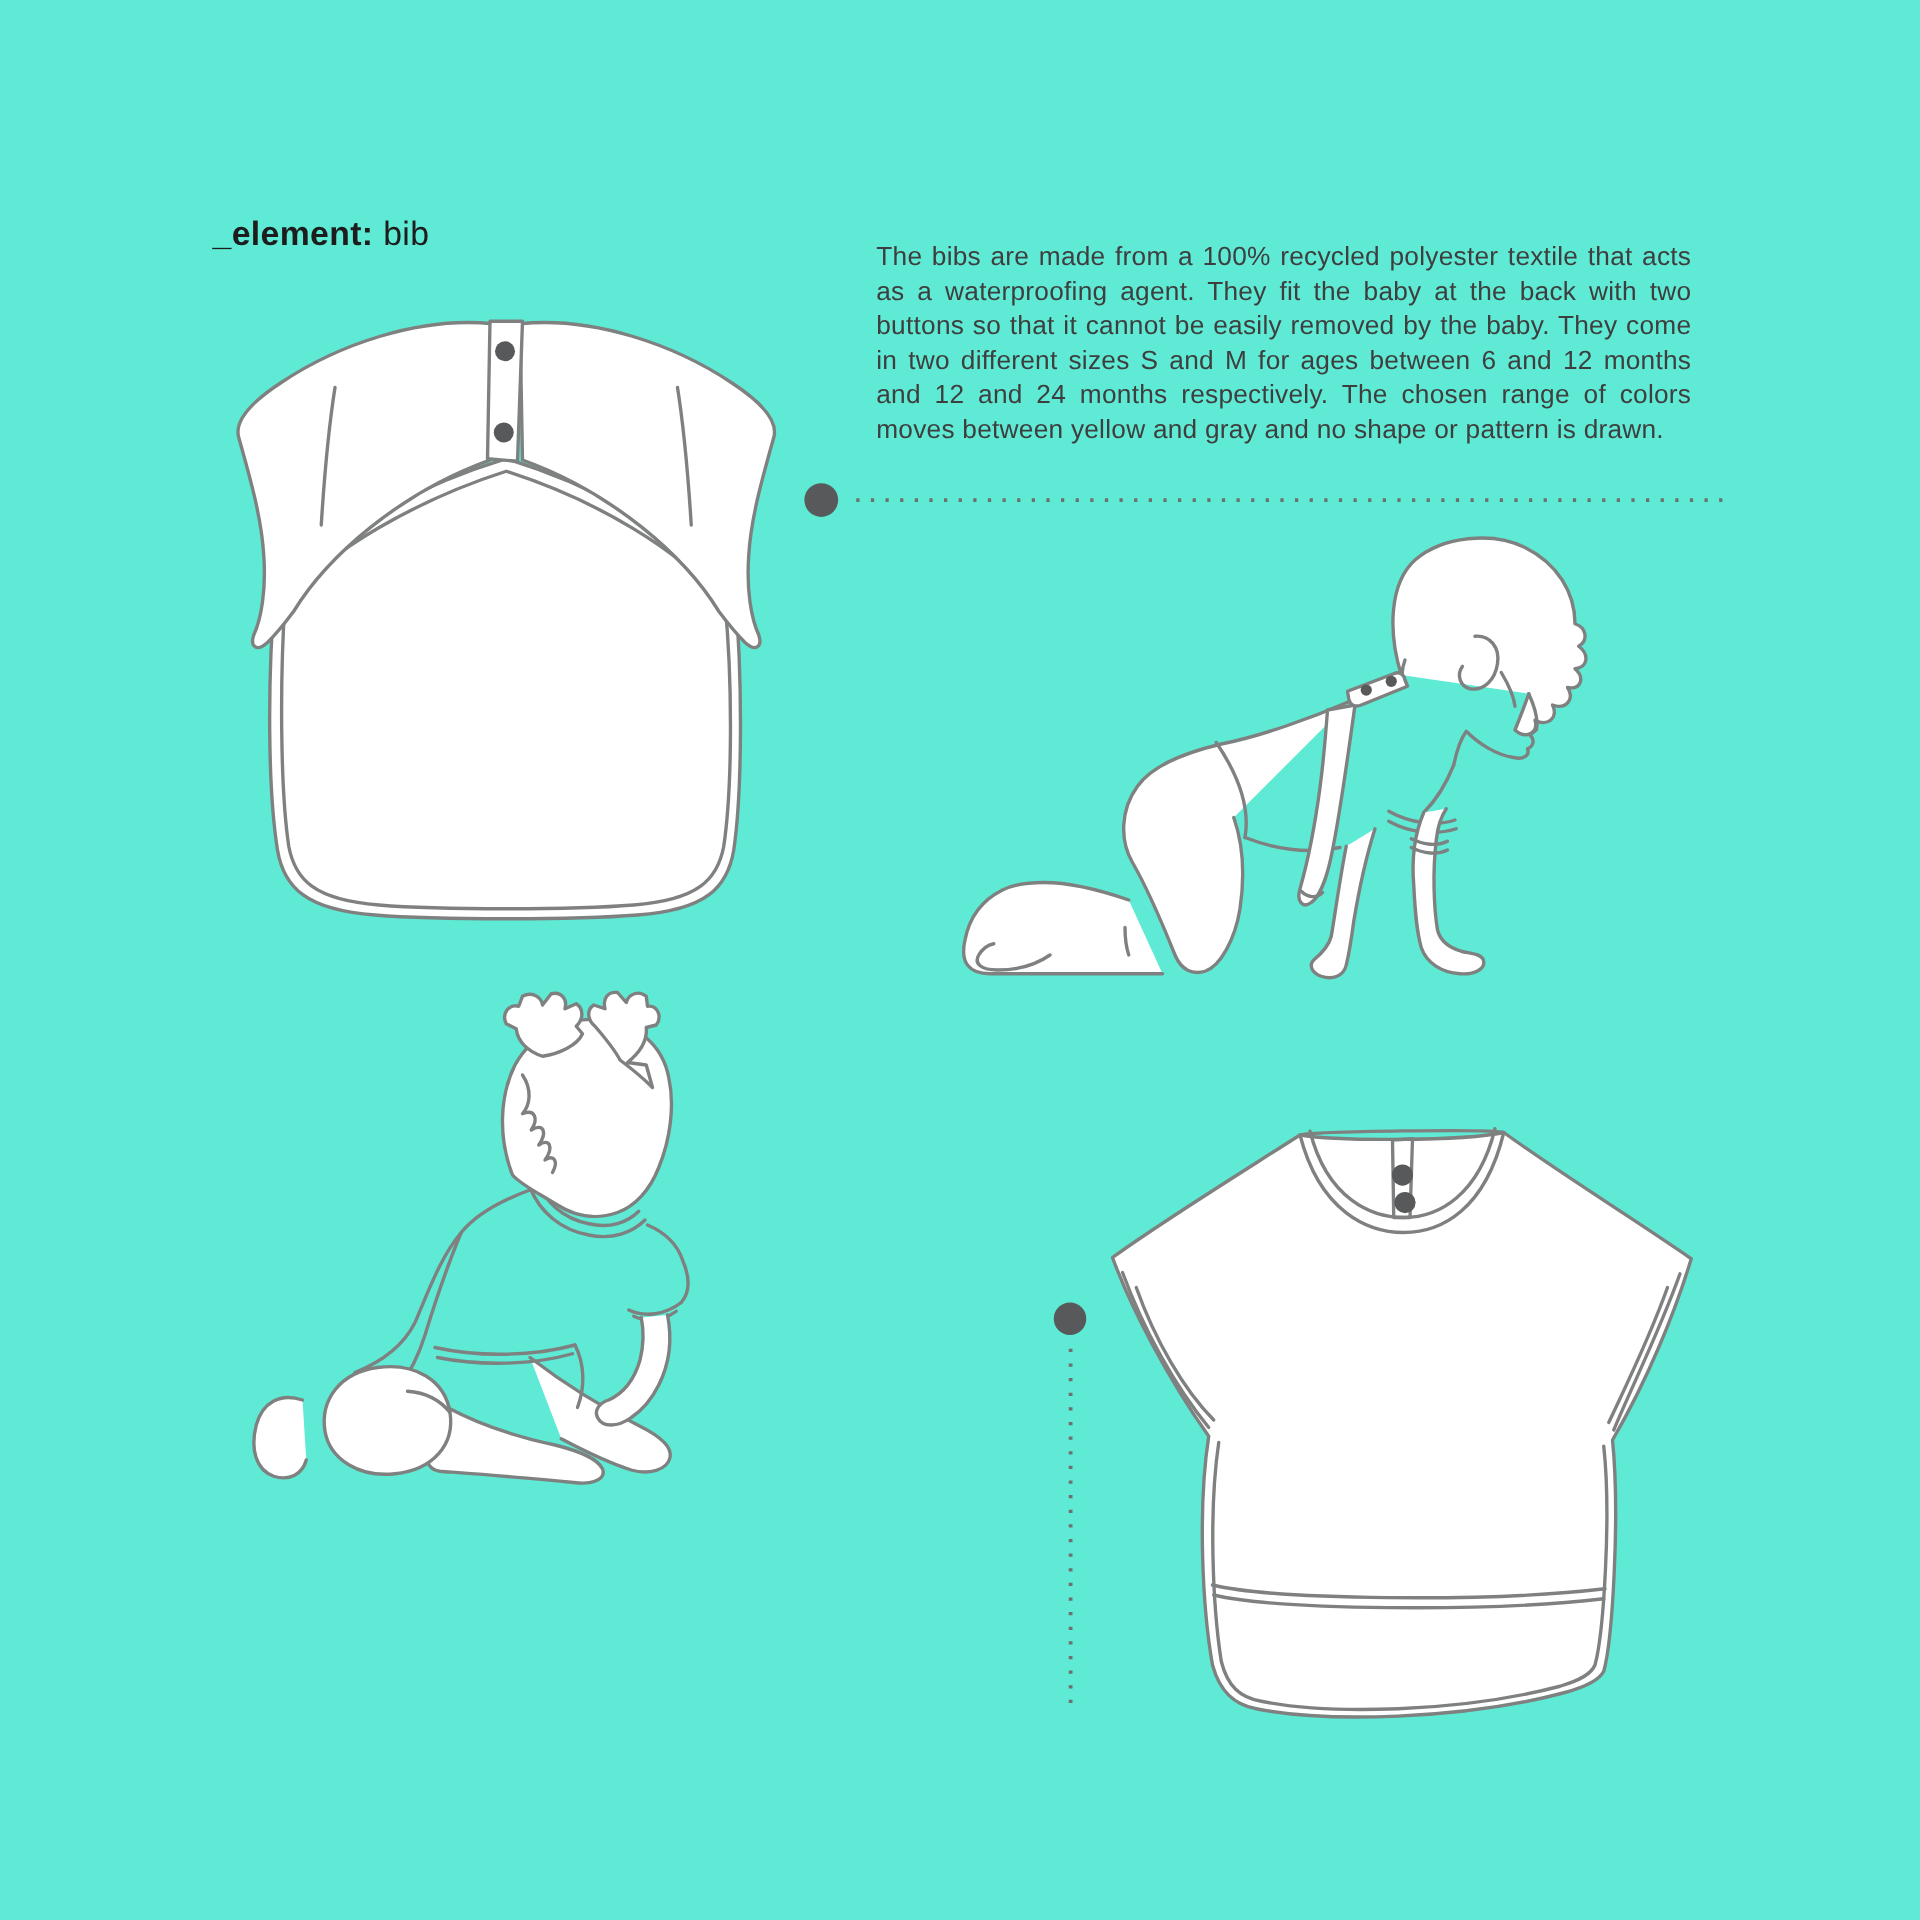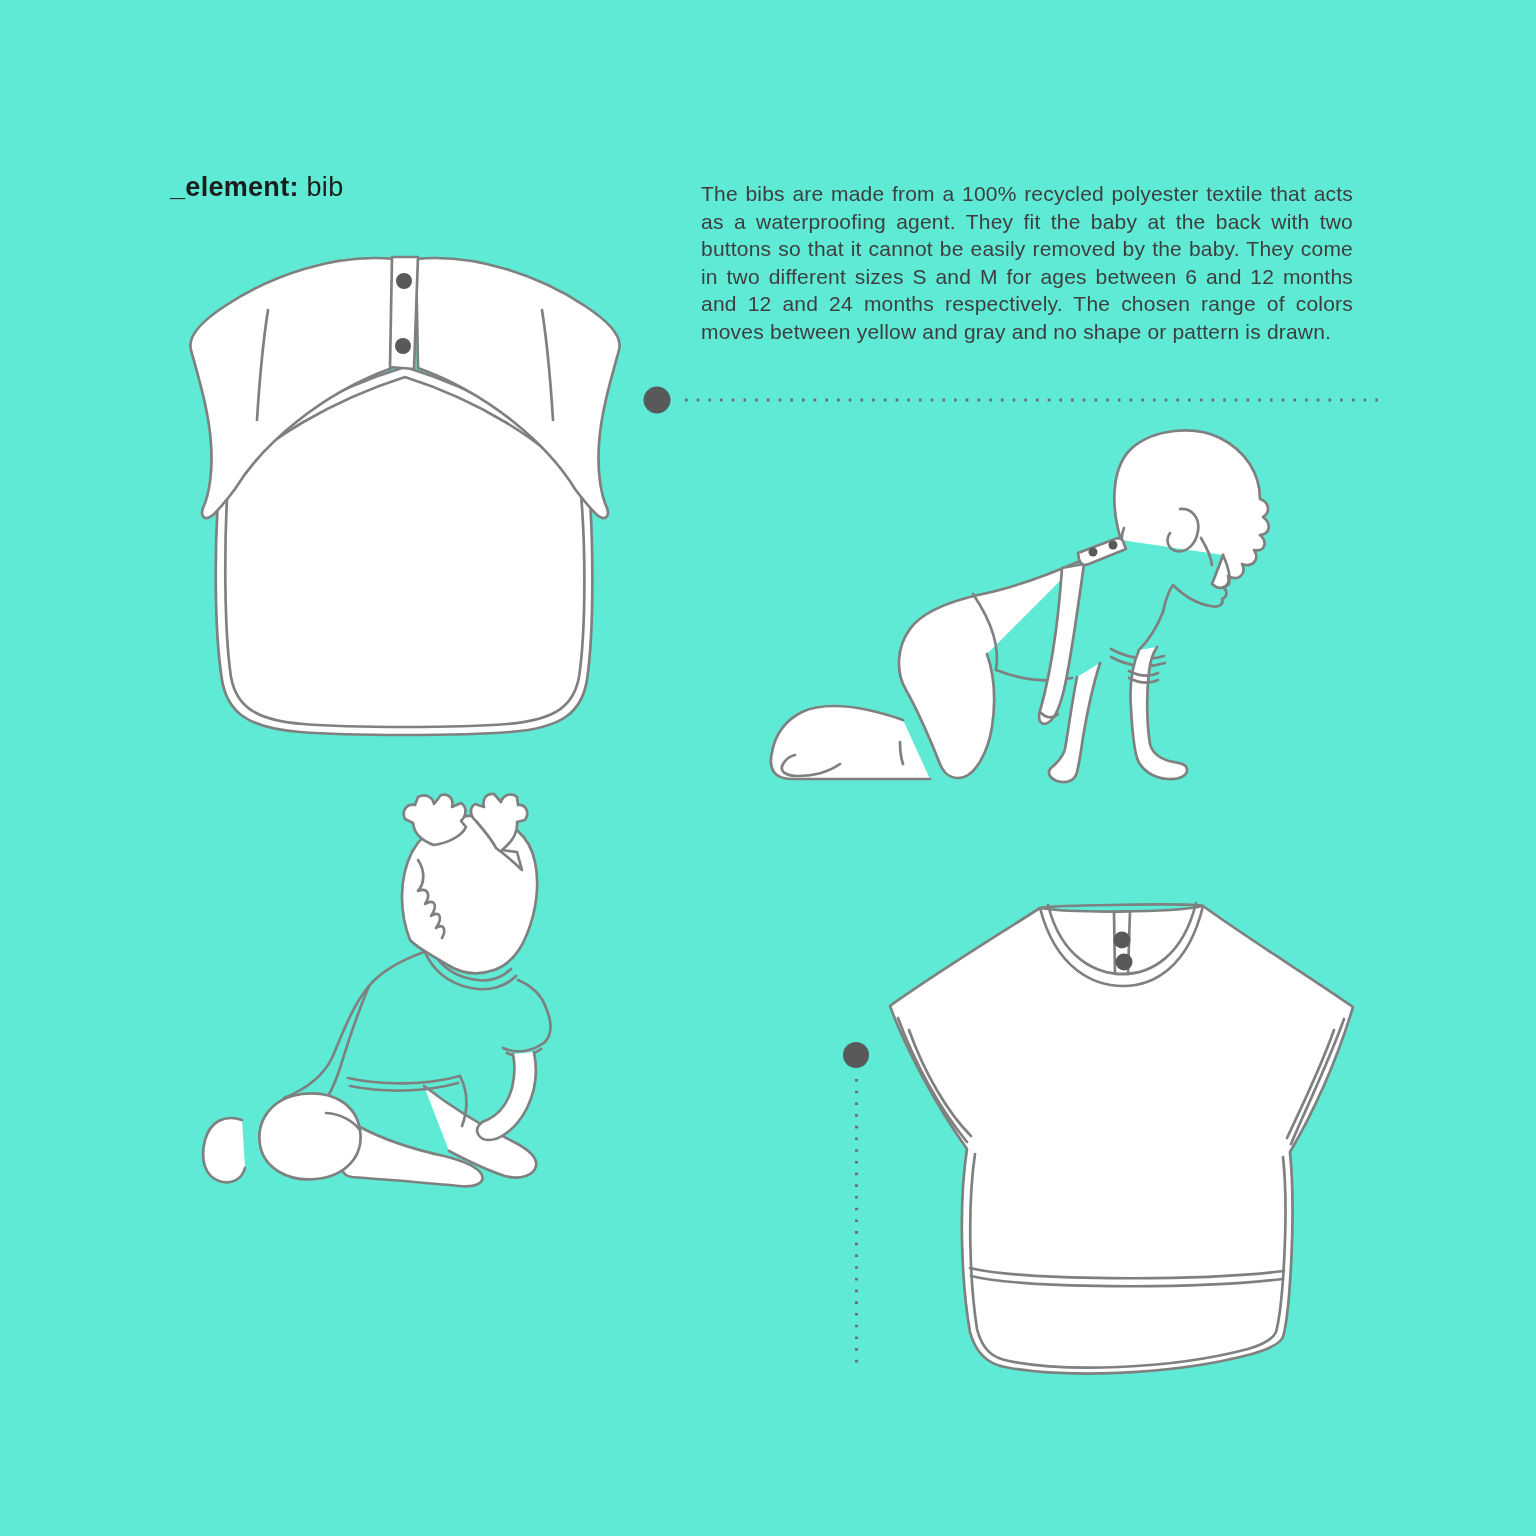--- a/index.html
+++ b/index.html
@@ -9,21 +9,21 @@
   }
   .page-title{
     position:absolute;left:170px;top:172px;font-size:27px;letter-spacing:.3px;color:#1d1d1d;
   }
   .page-title .t-bold{font-weight:700;}
   .page-title .t-reg{font-weight:400;}
   .para{
     position:absolute;text-align:justify;font-size:21px;line-height:27.6px;
     letter-spacing:.2px;color:#3e3e3e;
   }
-  .para-materials{left:701px;top:180px;width:652px;}
+  .para-materials{left:701px;top:192px;width:652px;}
   .para-pocket{left:170px;top:1284px;width:642px;}
   .illus{position:absolute;}
   svg .ln{fill:none;stroke:#7f8080;stroke-width:2.7;stroke-linecap:round;stroke-linejoin:round;}
   svg .ln-f{fill:#ffffff;stroke:#7f8080;stroke-width:2.7;stroke-linecap:round;stroke-linejoin:round;}
   svg .dk{fill:#58595b;stroke:none;}
 </style>
 </head>
 <body>
 
 <div class="page">

